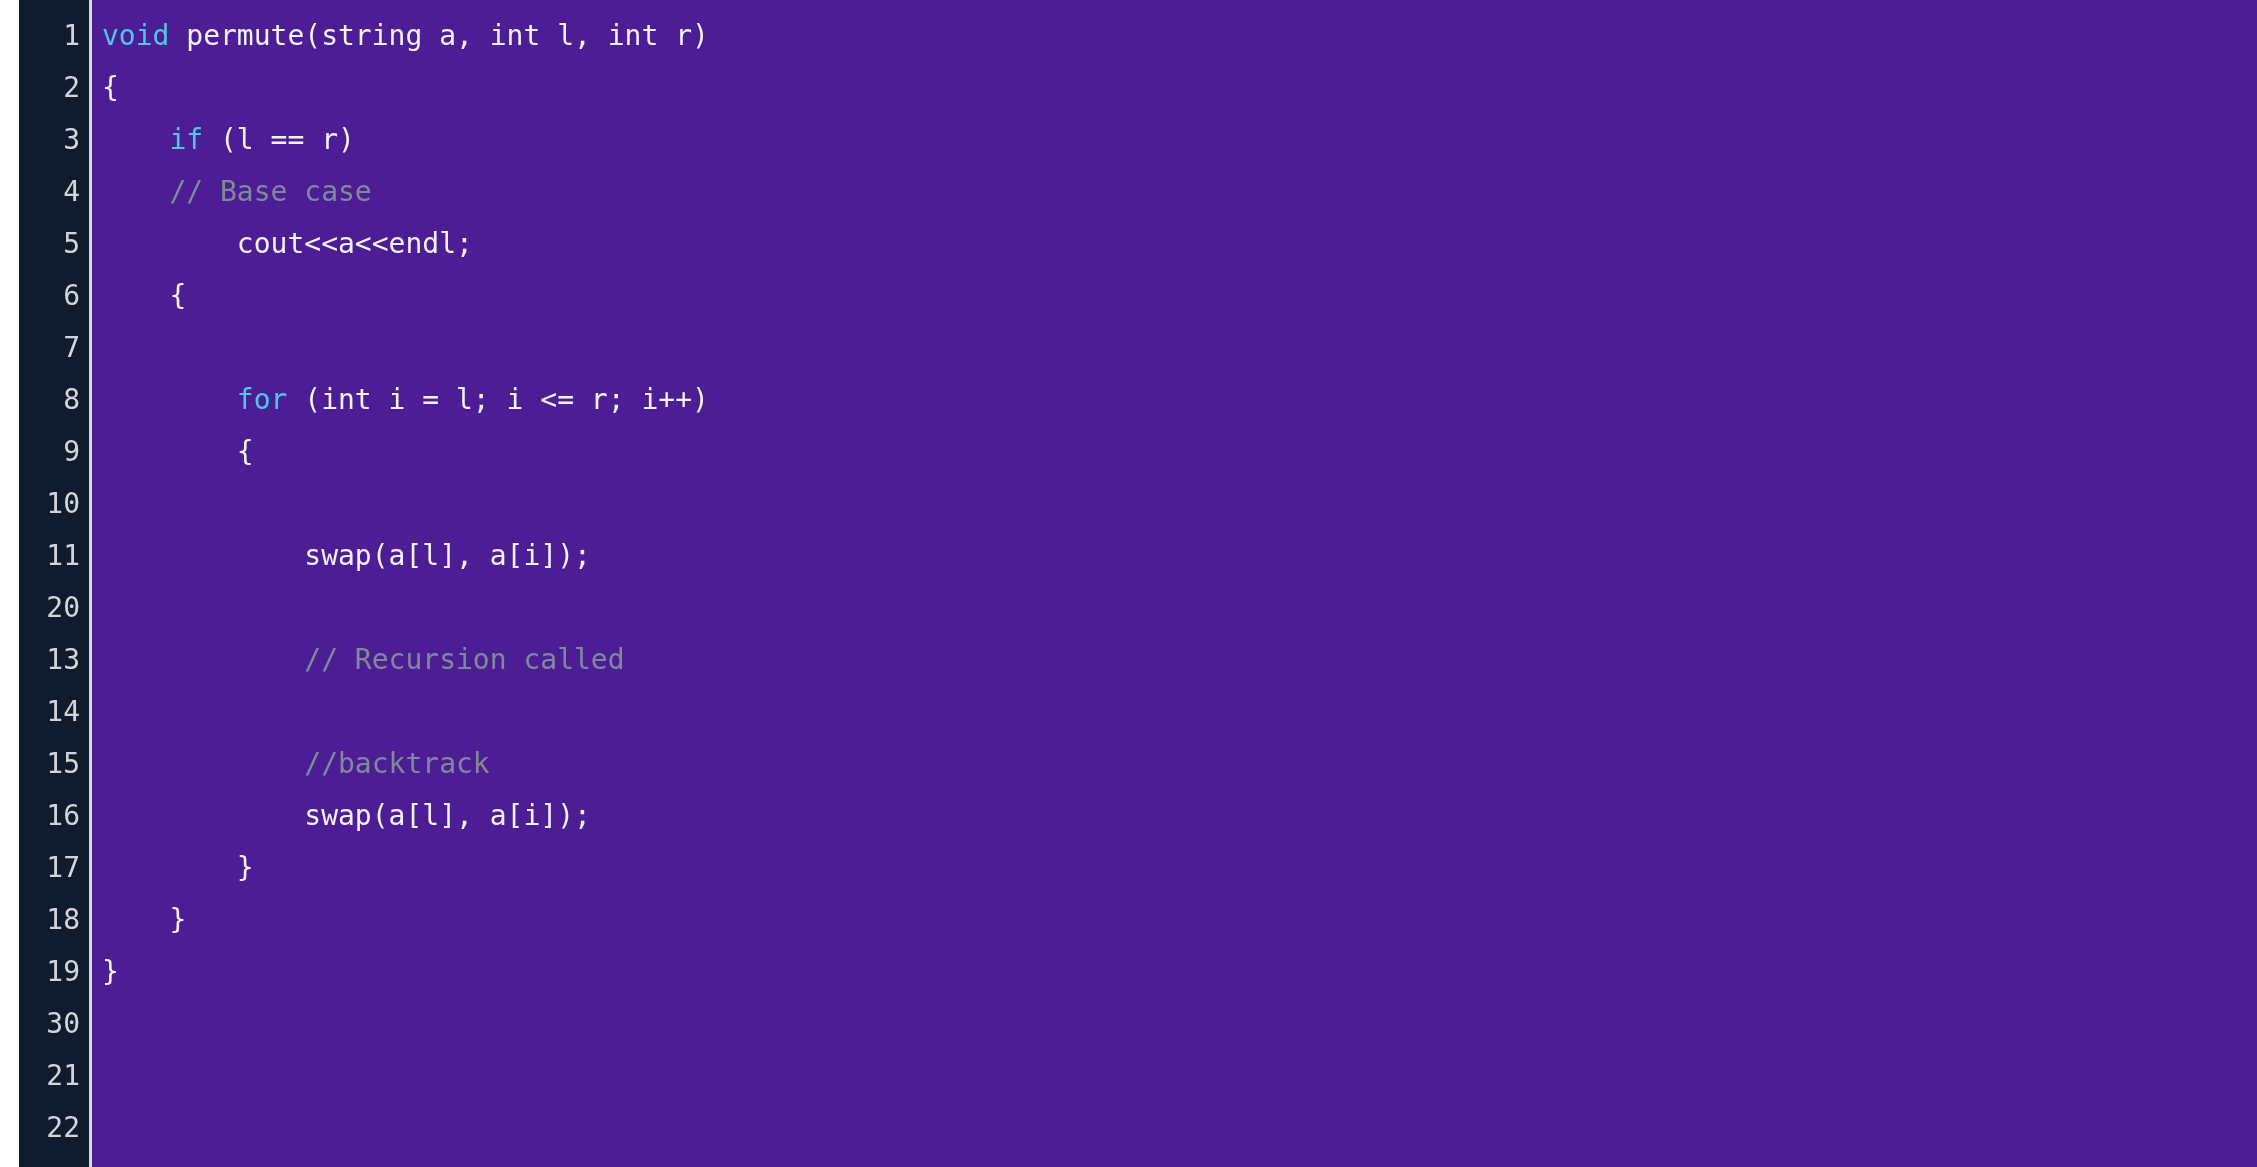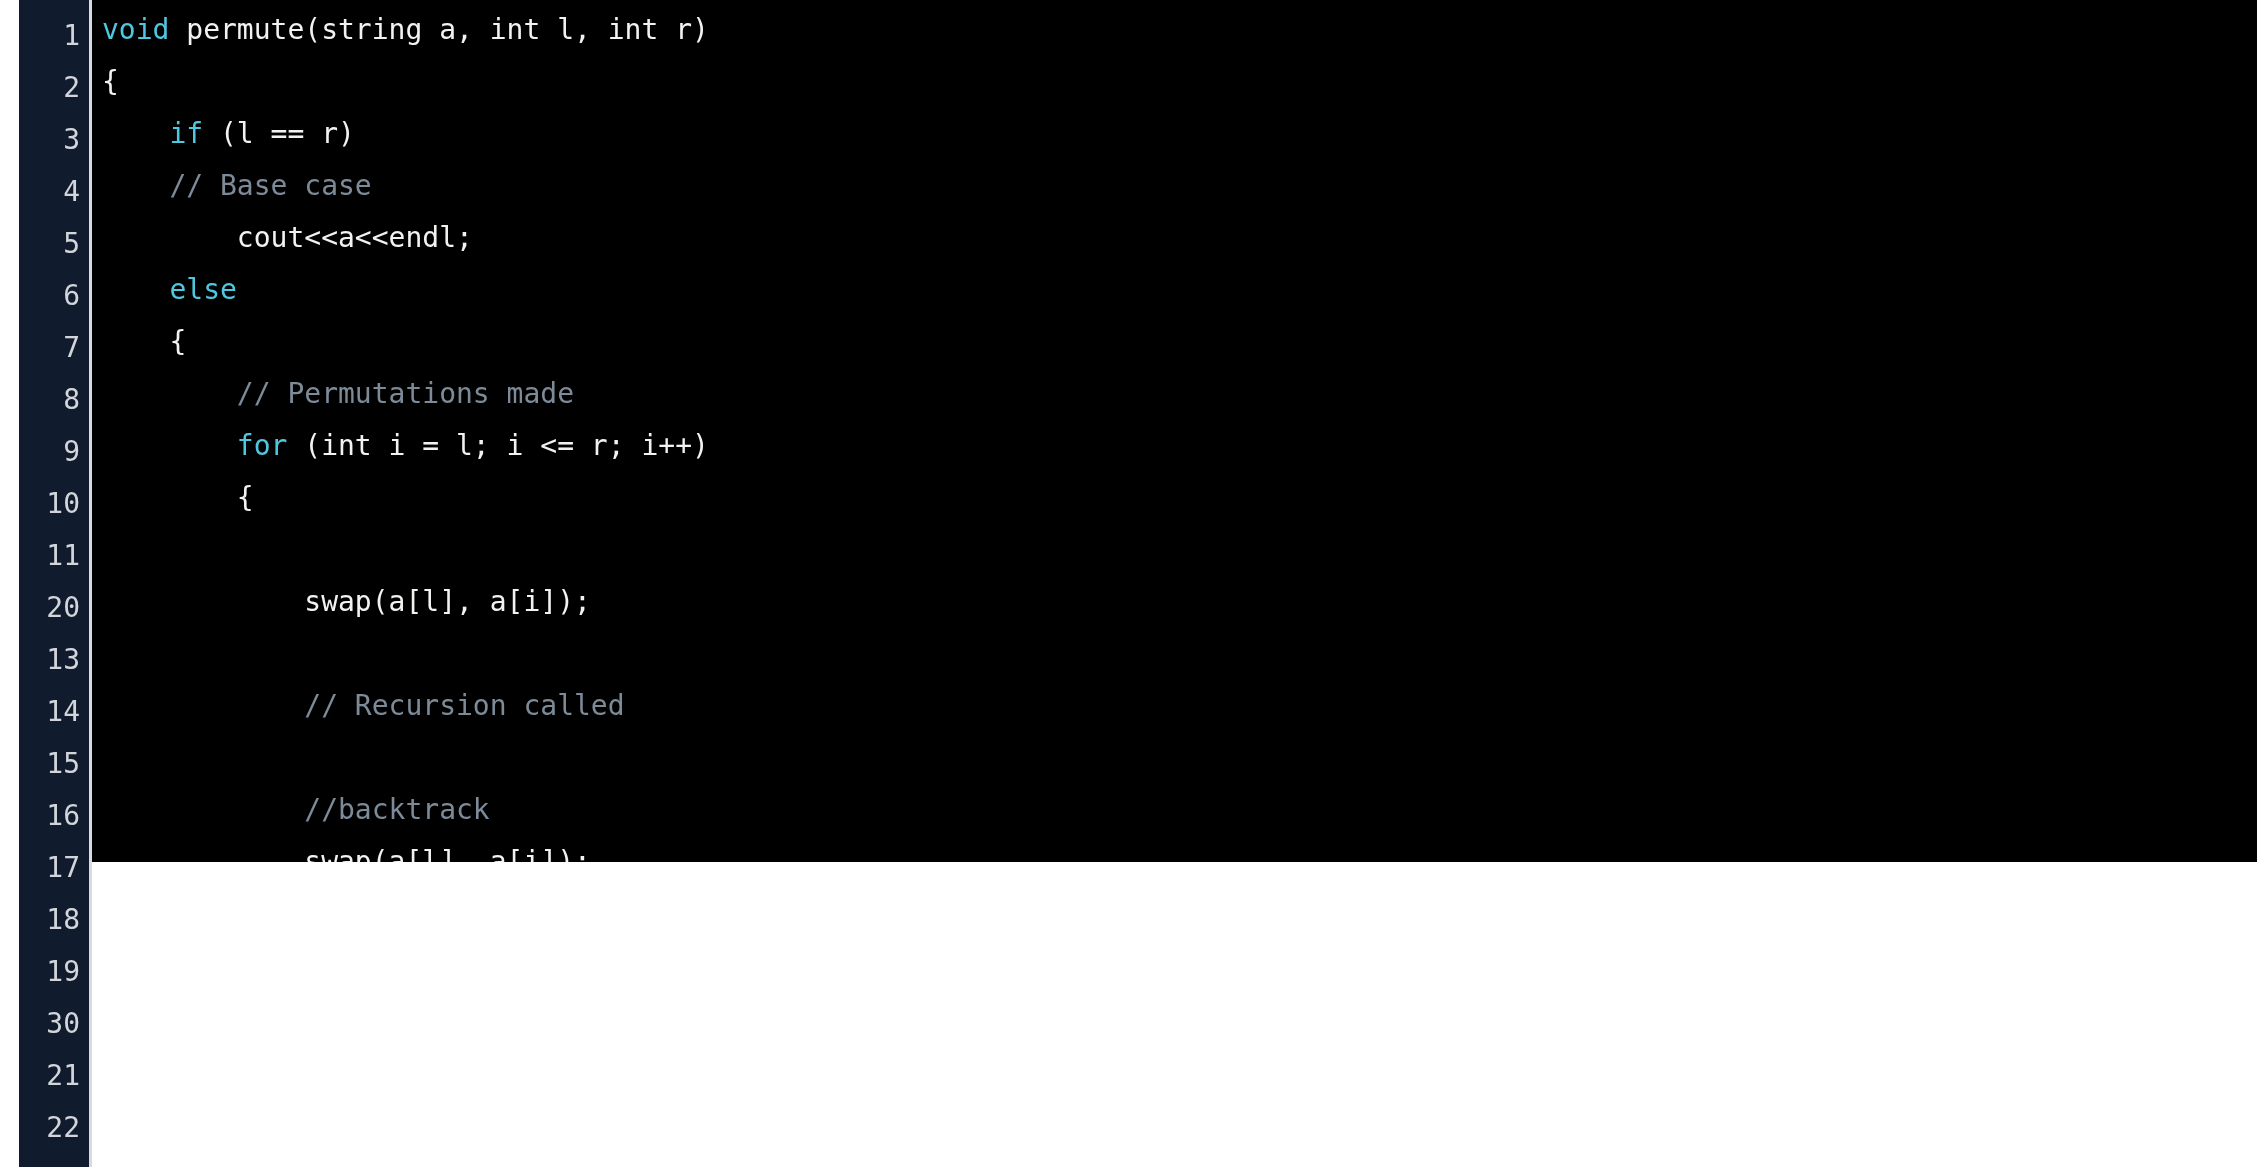--- a/index.html
+++ b/index.html
@@ -51,23 +51,23 @@
     color: #d2d6da;
     font-size: 28px;
     font-family: "DejaVu Sans Mono", "Liberation Mono", monospace;
     letter-spacing: 0px;
     white-space: pre;
   }
 
   
   .code-area {
     flex: 1 1 auto;
-    height: 862px;
-    background: #000000;
-    padding-top: 4px;
+    height: 1167px;
+    background: #4c1d95;
+    padding-top: 10px;
     padding-left: 10px;
     box-sizing: border-box;
     overflow: hidden;
   }
 
   .code-line {
     height: 52px;
     line-height: 52px;
     font-size: 28px;
     font-family: "DejaVu Sans Mono", "Liberation Mono", monospace;
@@ -112,23 +112,22 @@
       <div class="gutter-line">21</div>
       <div class="gutter-line">22</div>
     </div>
 
   <div class="code-area" id="code-area">
       <div class="code-line"><span class="tok-kw">void</span><span class="tok-txt"> permute(string a, int l, int r)</span></div>
       <div class="code-line"><span class="tok-txt">{</span></div>
       <div class="code-line"><span class="tok-txt">    </span><span class="tok-kw">if</span><span class="tok-txt"> (l == r)</span></div>
       <div class="code-line"><span class="tok-txt">    </span><span class="tok-cmt">// Base case</span></div>
       <div class="code-line"><span class="tok-txt">        cout&lt;&lt;a&lt;&lt;endl;</span></div>
-      <div class="code-line"><span class="tok-txt">    </span><span class="tok-kw">else</span></div>
       <div class="code-line"><span class="tok-txt">    {</span></div>
-      <div class="code-line"><span class="tok-txt">        </span><span class="tok-cmt">// Permutations made</span></div>
+      <div class="code-line"><span class="tok-txt">        </span></div>
       <div class="code-line"><span class="tok-txt">        </span><span class="tok-kw">for</span><span class="tok-txt"> (int i = l; i &lt;= r; i++)</span></div>
       <div class="code-line"><span class="tok-txt">        {</span></div>
       <div class="code-line"><span class="tok-txt"></span></div>
       <div class="code-line"><span class="tok-txt">            swap(a[l], a[i]);</span></div>
       <div class="code-line"><span class="tok-txt"></span></div>
       <div class="code-line"><span class="tok-txt">            </span><span class="tok-cmt">// Recursion called</span></div>
       <div class="code-line"><span class="tok-txt"></span></div>
       <div class="code-line"><span class="tok-txt">            </span><span class="tok-cmt">//backtrack</span></div>
       <div class="code-line"><span class="tok-txt">            swap(a[l], a[i]);</span></div>
       <div class="code-line"><span class="tok-txt">        }</span></div>

